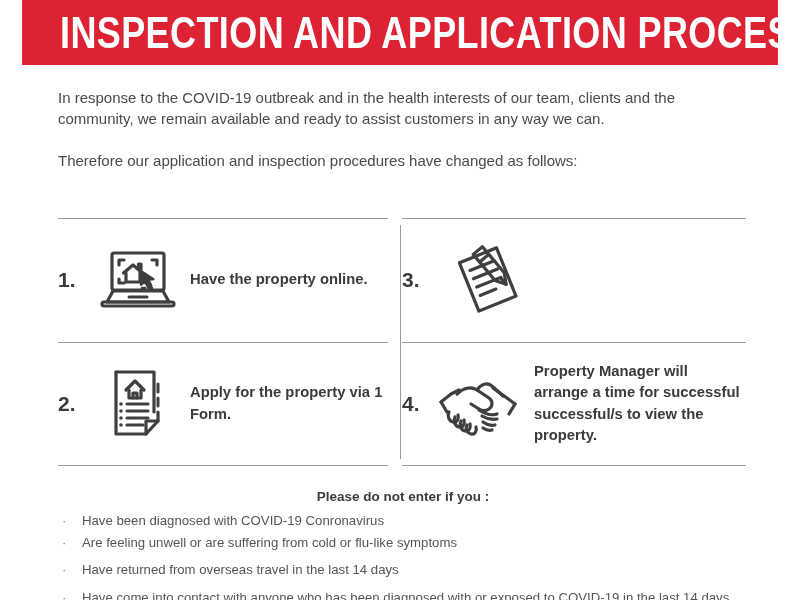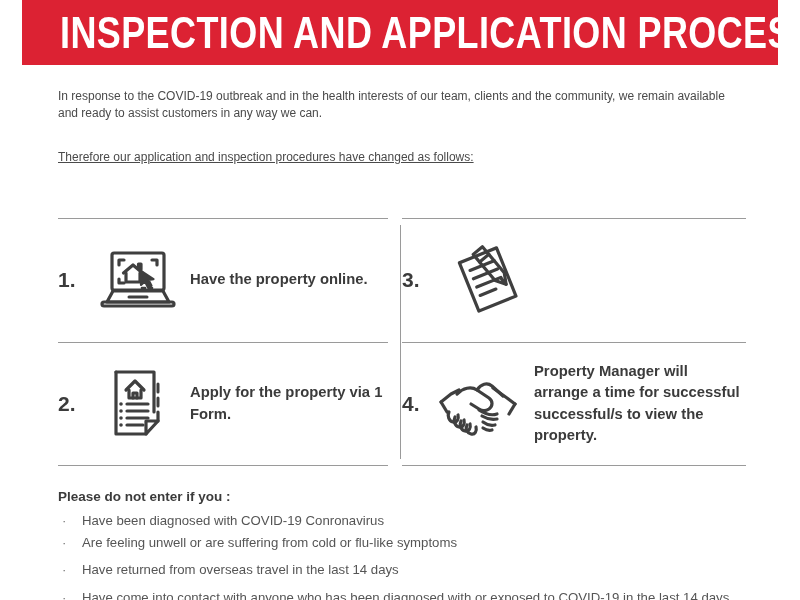--- a/index.html
+++ b/index.html
@@ -46,25 +46,25 @@
 
   
   .intro {
     position: absolute;
     left: 58px;
     top: 88px;
     width: 690px;
   }
   .intro p {
     color: #4a4a4a;
-    font-size: 12px;
+    font-size: 15px;
     line-height: 1.38;
     font-family: "Liberation Sans", sans-serif;
   }
-  .intro p.second { margin-top: 28px; width: 640px; text-decoration: underline; }
+  .intro p.second { margin-top: 22px; width: 640px; }
 
   
   .steps {
     position: absolute;
     left: 58px;
     top: 218px;
     width: 688px;
     height: 248px;
   }
   .grid-line-h {
@@ -131,20 +131,21 @@
     left: 58px;
     top: 489px;
     width: 690px;
   }
   .warning-title {
     color: #3b3b3b;
     font-weight: 700;
     font-size: 13.5px;
     font-family: "Liberation Sans", sans-serif;
     margin-bottom: 8px;
+    text-align: center;
   }
   .warn-item {
     position: relative;
     padding-left: 24px;
     color: #555555;
     font-size: 13.2px;
     line-height: 1.42;
     font-family: "Liberation Sans", sans-serif;
     margin-bottom: 3px;
   }

